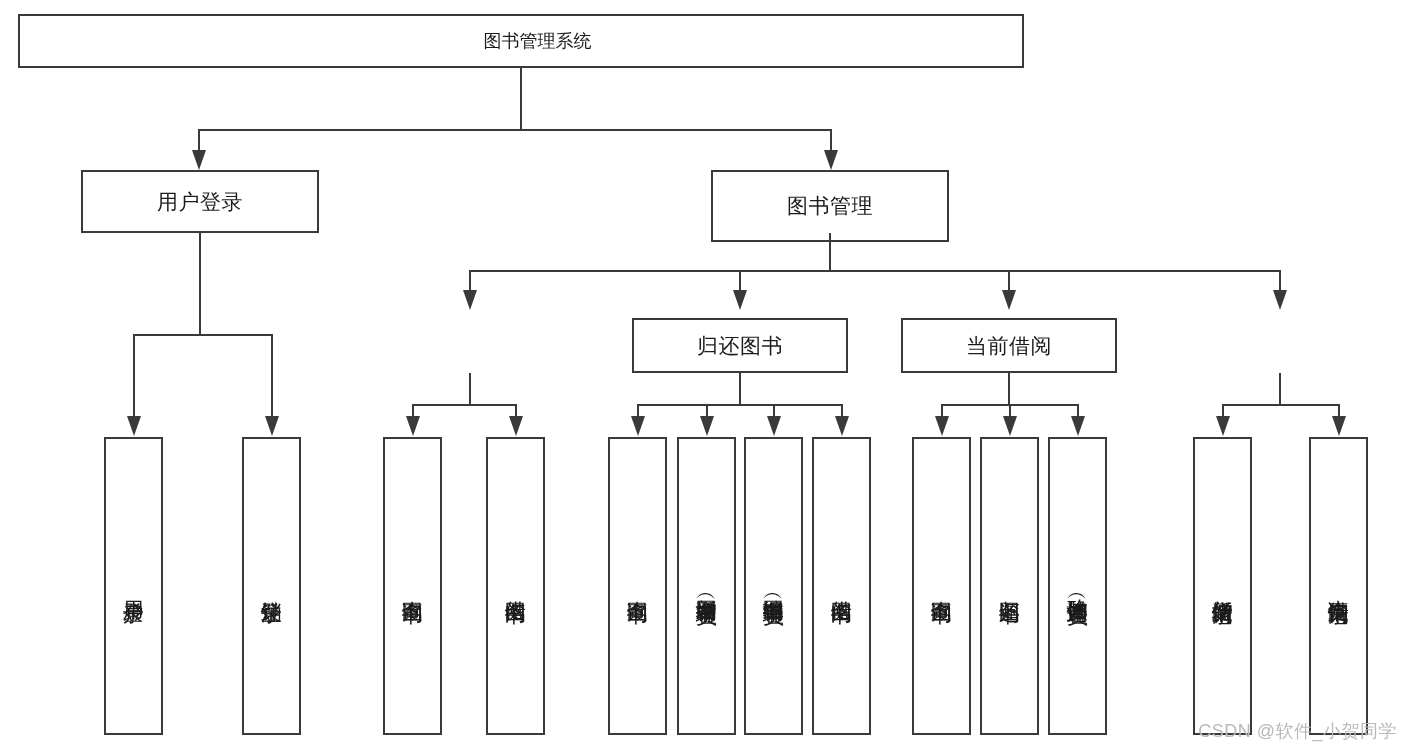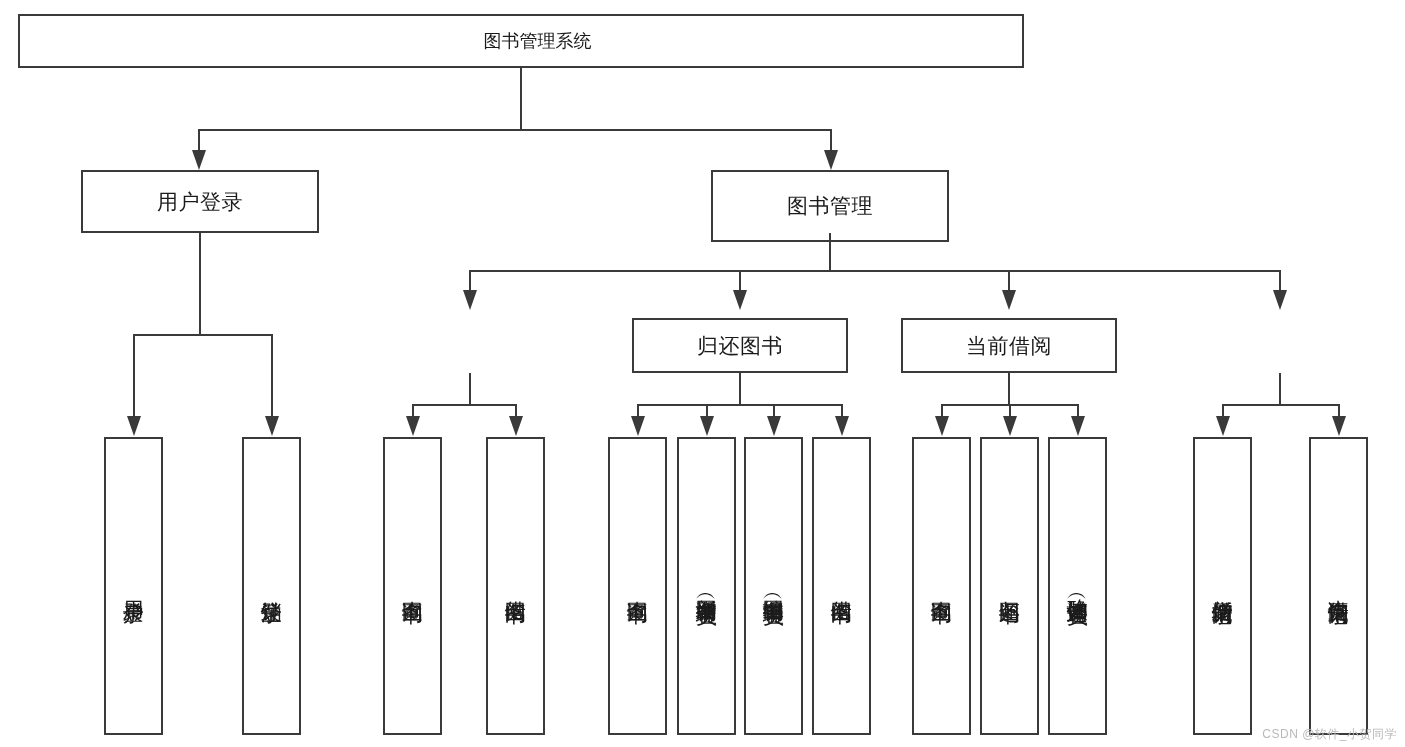--- a/index.html
+++ b/index.html
@@ -64,21 +64,21 @@
     height: 0;
     border-left: 7px solid transparent;
     border-right: 7px solid transparent;
     border-top: 20px solid #3a3a3a;
   }
   
   #watermark {
     position: absolute;
     right: 8px;
     bottom: 4px;
-    font-size: 12px;
+    font-size: 18px;
     color: #b9b9b9;
     white-space: nowrap;
     letter-spacing: 0.5px;
   }
 </style>
 </head>
 <body>
 
 <div id="canvas">
 

